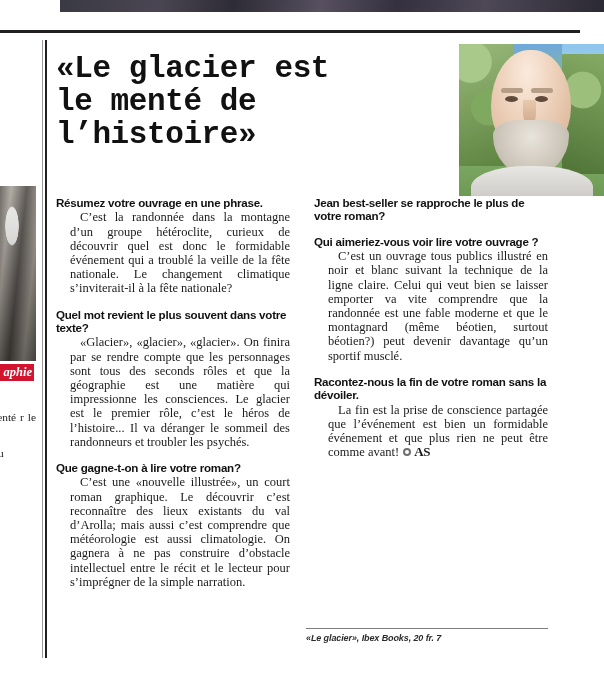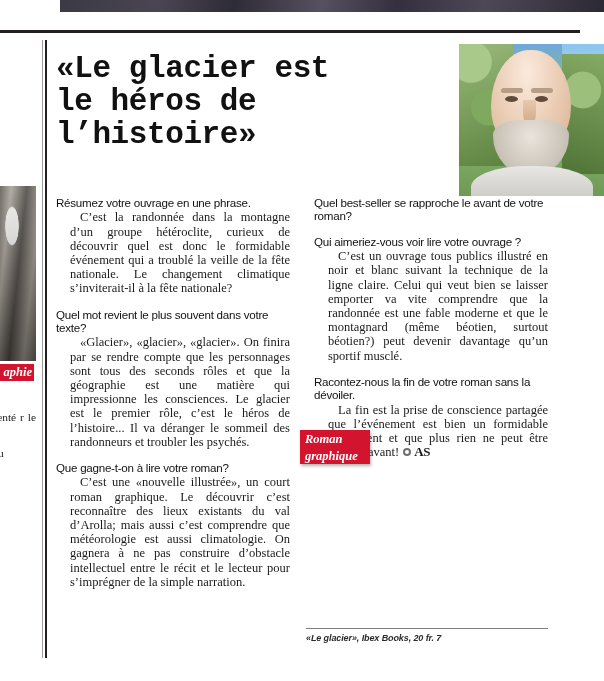--- a/index.html
+++ b/index.html
@@ -146,21 +146,21 @@
   }
 
   
   .cols { position:absolute; left:56px; top:196px; width:492px; height:420px; }
   .col { position:absolute; top:0; width:234px; }
   .col-left  { left: 0px; }
   .col-right { left: 258px; }
 
   h3.q {
     font-family: "Liberation Sans", sans-serif;
-    font-weight: 400; font-size: 11.6px; line-height: 13.4px;
+    font-weight: 700; font-size: 11.6px; line-height: 13.4px;
     letter-spacing: -0.25px;
     color: #111; margin: 0 0 1px 0;
   }
   p.a {
     font-family: "Liberation Serif", serif;
     font-size: 12.5px; line-height: 14.2px;
     text-align: justify; text-indent: 10px;
     color: #1a1a1a; margin: 0 0 11px 14px;
   }
   p.a.tight { margin-bottom: 0; }
@@ -304,21 +304,21 @@
     </div>
 
   </div>
 
   <div class="v-rule-outer"></div>
   <div class="v-rule-inner"></div>
 
   <div class="article">
     <h1 class="headline">
       <span>«Le glacier est</span><br>
-      <span>le héros de l’histoire»</span>
+      <span>le menté de l’histoire»</span>
     </h1>
 
     <div class="portrait">
       <div class="sky"></div>
       <div class="foliage-l"></div>
       <div class="foliage-r"></div>
       <div class="head"></div>
       <div class="brow-l"></div>
       <div class="brow-r"></div>
       <div class="eye-l"></div>
@@ -341,35 +341,31 @@
         <p class="a" style="shape-outside: polygon(0 0, 0 152px, 100% 152px, 100% 0);">«Glacier», «glacier», «glacier». On finira par se rendre compte que les personnages sont tous des seconds rôles et que la géographie est une matière qui impressionne les consciences. Le glacier est le premier rôle, c’est le héros de l’histoire... Il va déranger le sommeil des randonneurs et troubler les psychés.</p>
       </div>
       <div class="blk">
         <h3 class="q">Que gagne-t-on à lire votre roman?</h3>
         <p class="a">C’est une «nouvelle illustrée», un court roman graphique. Le découvrir c’est reconnaître des lieux existants du val d’Arolla; mais aussi c’est comprendre que météorologie est aussi climatologie. On gagnera à ne pas construire d’obstacle intellectuel entre le récit et le lecteur pour s’imprégner de la simple narration.</p>
       </div>
     </div>
 
     <div class="col col-right">
       <div class="blk">
-        <h3 class="q">Quel best-seller se rapproche le avant de votre roman?</h3>
+        <h3 class="q">Jean best-seller se rapproche le plus de votre roman?</h3>
       </div>
       <div class="blk">
         <h3 class="q">Qui aimeriez-vous voir lire votre ouvrage ?</h3>
         <p class="a">C’est un ouvrage tous publics illustré en noir et blanc suivant la technique de la ligne claire. Celui qui veut bien se laisser emporter va vite comprendre que la randonnée est une fable moderne et que le montagnard (même béotien, surtout béotien?) peut devenir davantage qu’un sportif musclé.</p>
       </div>
       <div class="blk">
         <h3 class="q">Racontez-nous la fin de votre roman sans la dévoiler.</h3>
         <p class="a tight"><span>La fin est la prise de conscience partagée que l’événement est bien un formidable événement et que plus rien ne peut être comme avant!</span><span class="endmark"></span><span class="initials">AS</span></p>
       </div>
     </div>
   </div>
 
 
-  <div class="chip">
-    <span>Roman</span>
-    <span>graphique</span>
-  </div>
 
   <div class="foot-rule"></div>
   <div class="foot-credit">«Le glacier», Ibex Books, 20 fr. 7</div>
 
 </div>
 
 </body></html>

